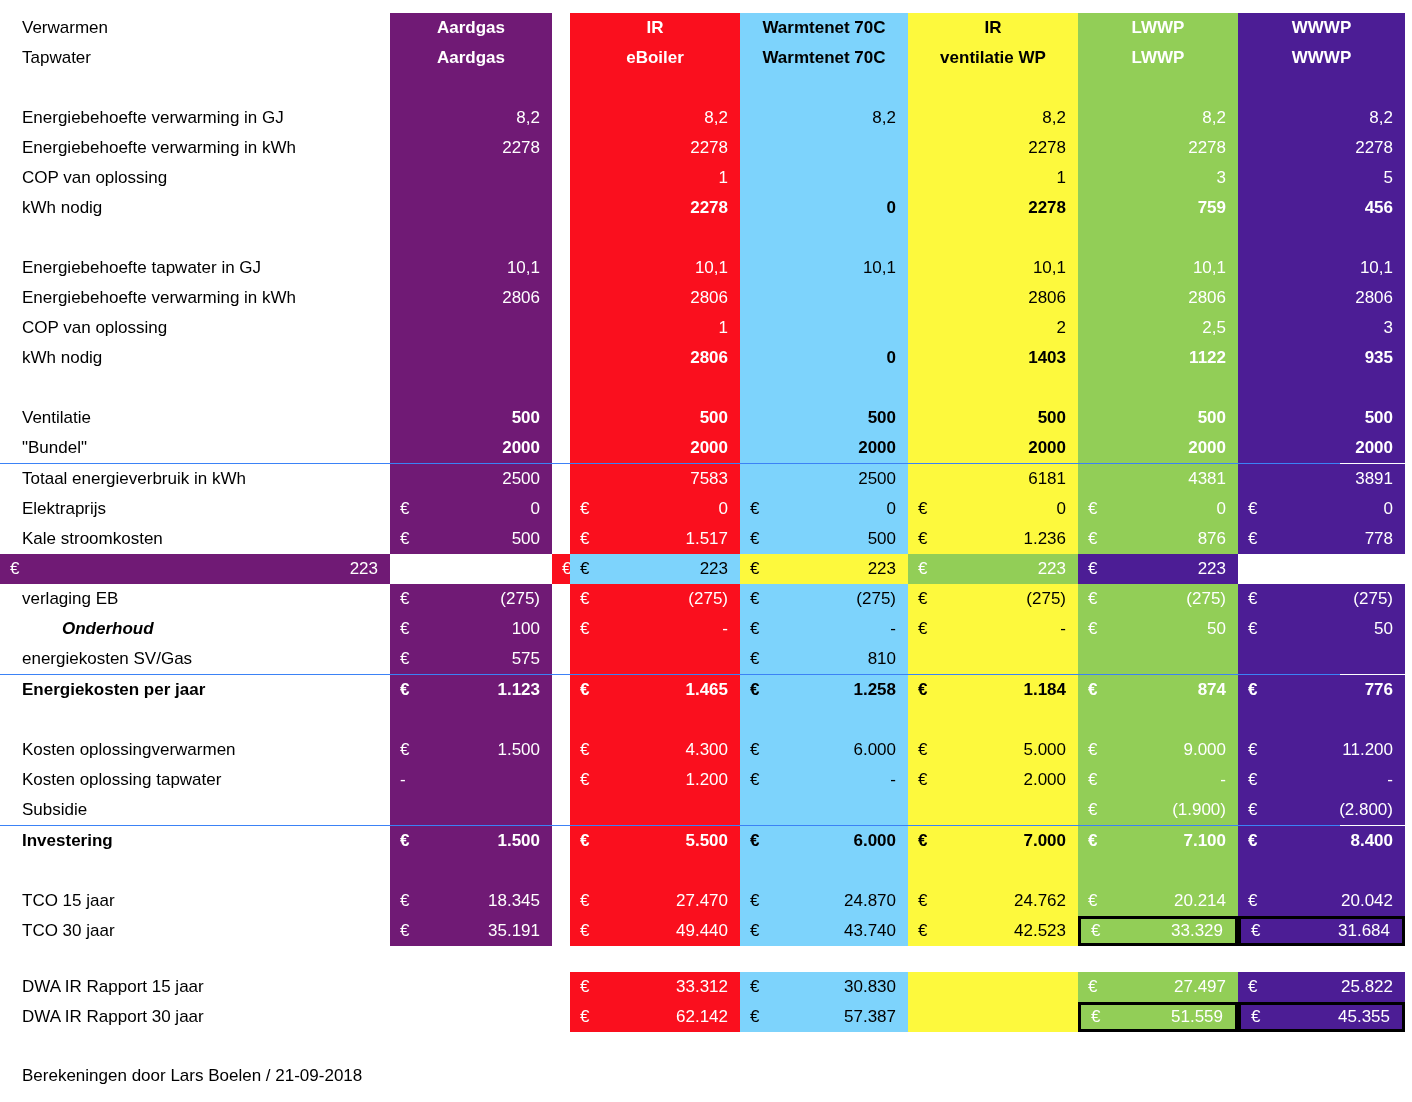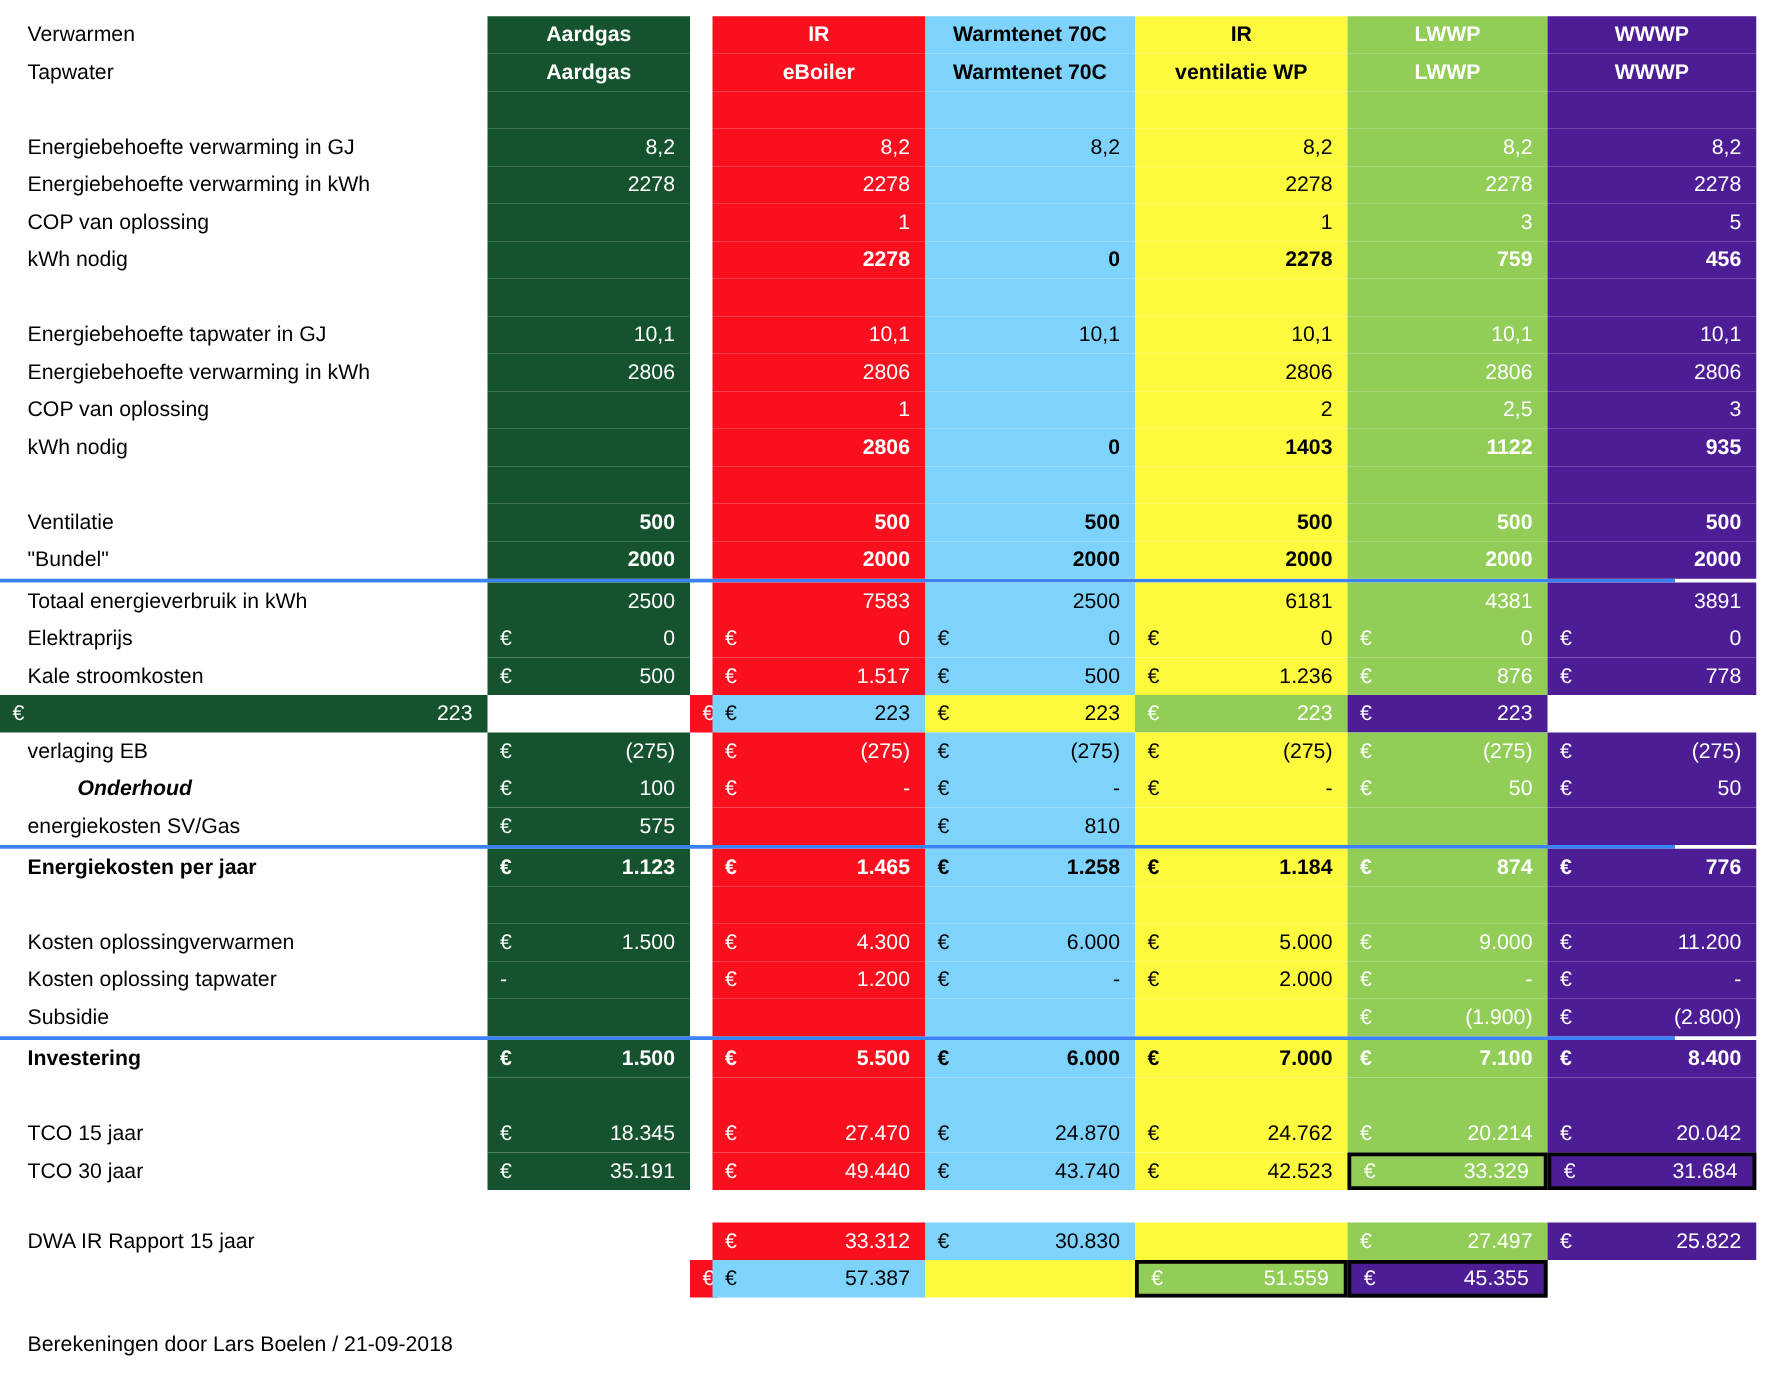--- a/index.html
+++ b/index.html
@@ -7,37 +7,37 @@
     width:1412px;height:1102px;background:#ffffff;position:relative;
     font-family:"Liberation Sans",sans-serif;font-size:17px;color:#000;
     overflow:hidden;
   }
   #table{position:absolute;left:0;top:13px;width:1340px;}
   .row{
     display:grid;
     grid-template-columns:390px 162px 18px 170px 168px 170px 160px 167px;
     height:30px;align-items:center;
   }
-  .row.ln{border-top:3px solid #3b82f6;}
+  .row.ln{border-top:1px solid #3b82f6;}
   .row.sp{height:26px;}
   .lab{padding-left:22px;white-space:nowrap;overflow:hidden;}
   .lab.b{font-weight:bold;}
   .lab.bi{font-weight:bold;font-style:italic;margin-left:40px;}
   .cell{
     height:30px;box-sizing:border-box;display:flex;align-items:center;
     justify-content:flex-end;padding:0 12px 0 10px;white-space:nowrap;
   }
   .gapcell{height:30px;background:transparent;}
   .cell.euro{justify-content:space-between;}
   .cell.dash{justify-content:flex-start;}
   .cell.hdr{justify-content:center;font-weight:bold;padding:0;}
   .cell.bold{font-weight:bold;}
   .cell.boxed{border:3px solid #000;}
   .cell.nobg{background:transparent !important;color:#000;}
-  .c0{background:#14532d;color:#fff;}
+  .c0{background:#701a75;color:#fff;}
   .c1{background:#FA0F1E;color:#fff;}
   .c2{background:#7dd3fc;color:#000;}
   .c3{background:#FDF93D;color:#000;}
   .c4{background:#92CE57;color:#fff;}
   .c5{background:#4c1d95;color:#fff;}
   #footer{position:absolute;left:22px;top:1066px;white-space:nowrap;}
 </style>
 </head>
 <body>
 
@@ -702,20 +702,21 @@
       <div class="cell c4 euro">
         <span>€</span>
         <span>27.497</span>
       </div>
       <div class="cell c5 euro">
         <span>€</span>
         <span>25.822</span>
       </div>
     </div>
     <div class="row">
+      <div class="lab">DWA IR Rapport 30 jaar</div>
       <div class="cell c0 nobg"></div>
       <div class="gapcell"></div>
       <div class="cell c1 euro">
         <span>€</span>
         <span>62.142</span>
       </div>
       <div class="cell c2 euro">
         <span>€</span>
         <span>57.387</span>
       </div>

